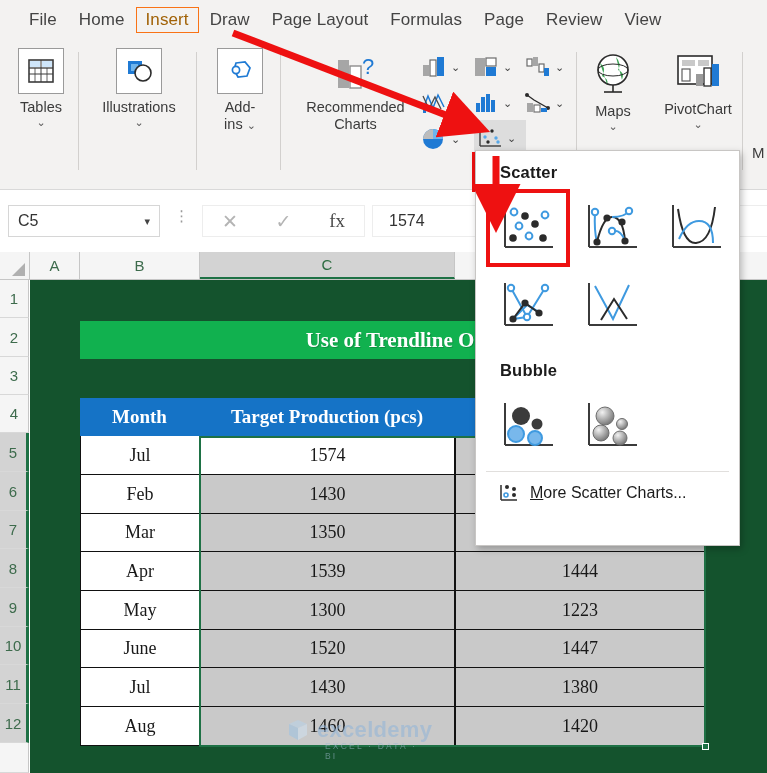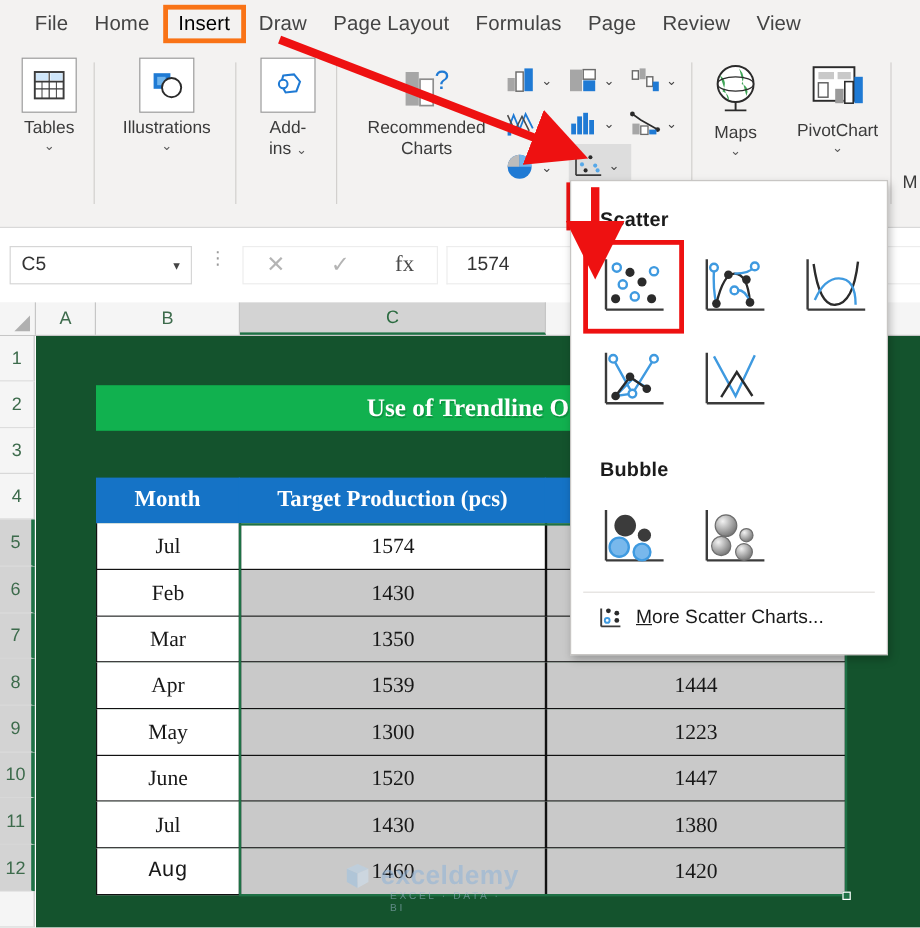--- a/index.html
+++ b/index.html
@@ -16,22 +16,22 @@
     position: absolute; left: 0; top: 0; width: 767px; height: 40px;
     background: #f3f2f1;
     display: flex; align-items: center;
   }
   .tab {
     font-size: 17px; color: #444444; padding: 4px 11px;
     white-space: nowrap; letter-spacing: 0.1px;
   }
   .tab.first { margin-left: 18px; }
   .tab.highlighted {
-    color: #000000;
-    border: 4px solid #f97316;
+    color: #a16207;
+    border: 1px solid #f97316;
     padding: 2px 9px;
     background: #f3f2f1;
     position: relative; z-index: 6;
   }
 
   
   .ribbon-body {
     position: absolute; left: 0; top: 40px; width: 767px; height: 150px;
     background: #f3f2f1;
     border-bottom: 1px solid #d9d9d9;
@@ -70,21 +70,21 @@
 
   
   .dropdown {
     position: absolute; left: 475px; top: 150px; width: 265px; height: 396px;
     background: #ffffff; border: 1px solid #c8c6c4;
     box-shadow: 2px 3px 7px rgba(0,0,0,0.26);
     z-index: 20;
   }
   .dd-title {
     font-size: 16.5px; font-weight: bold; color: #1b1b1b;
-    padding: 12px 0 7px 24px; letter-spacing: .2px; margin-top: 11px;
+    padding: 12px 0 7px 24px; letter-spacing: .2px;
   }
   .dd-row { display: flex; padding-left: 10px; }
   .dd-item {
     width: 84px; height: 78px; display: flex;
     align-items: center; justify-content: center;
   }
   .dd-sel {
     border: 4px solid #ee1111;
   }
   .dd-divider { height: 1px; background: #e1dfdd; margin: 6px 10px 0 10px; }
@@ -476,21 +476,21 @@
       <div class="gcell td grayfill" style="left:425px; top:311px; width:250px; height:39px;">1223</div>
 
       <div class="gcell td whitefill" style="left:50px; top:350px; width:120px; height:38px;">June</div>
       <div class="gcell td grayfill" style="left:170px; top:350px; width:255px; height:38px;">1520</div>
       <div class="gcell td grayfill" style="left:425px; top:350px; width:250px; height:38px;">1447</div>
 
       <div class="gcell td whitefill" style="left:50px; top:388px; width:120px; height:39px;">Jul</div>
       <div class="gcell td grayfill" style="left:170px; top:388px; width:255px; height:39px;">1430</div>
       <div class="gcell td grayfill" style="left:425px; top:388px; width:250px; height:39px;">1380</div>
 
-      <div class="gcell td whitefill" style="left:50px; top:427px; width:120px; height:39px;font-family:Liberation Mono, monospace;">Aug</div>
+      <div class="gcell td whitefill" style="left:50px; top:427px; width:120px; height:39px;">Aug</div>
       <div class="gcell td grayfill" style="left:170px; top:427px; width:255px; height:39px;">1460</div>
       <div class="gcell td grayfill" style="left:425px; top:427px; width:250px; height:39px;">1420</div>
 
       <div class="sel-range" style="left:169px; top:156px; width:507px; height:311px;"></div>
       <div class="sel-handle" style="left:672px; top:463px;"></div>
 
       <div class="watermark" style="left:255px; top:437px;">
         <svg width="26" height="26" viewBox="0 0 26 26">
           <path d="M4 7 L13 3 L22 7 L13 11 Z" fill="#b8d3ea"></path>
           <path d="M4 7 L4 18 L13 23 L13 11 Z" fill="#9cc3e4"></path>

